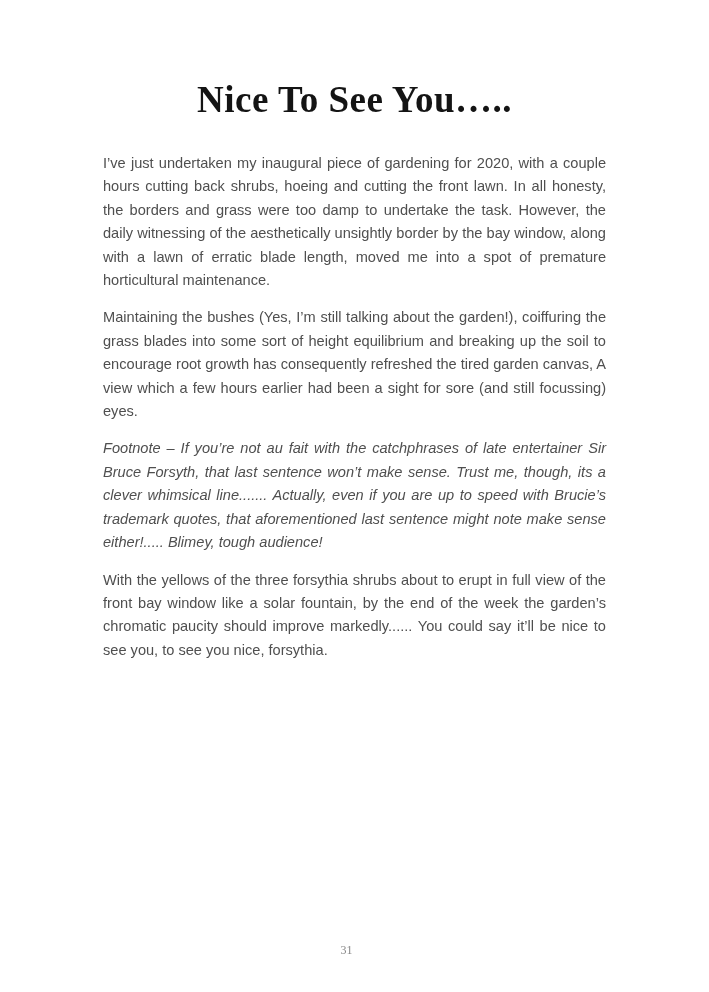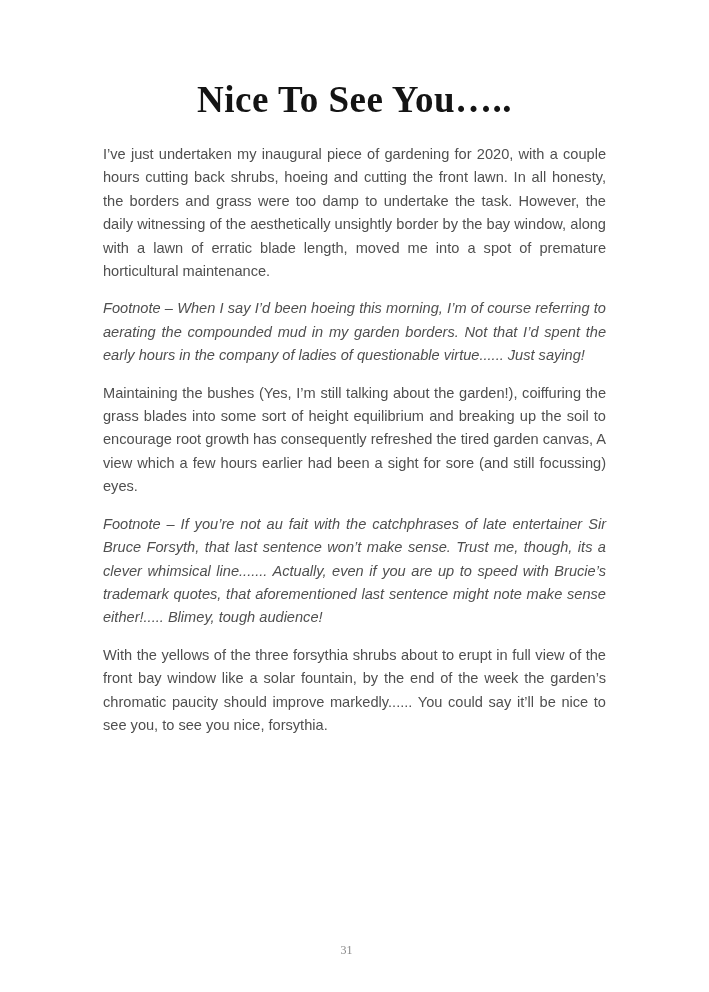--- a/index.html
+++ b/index.html
@@ -21,21 +21,21 @@
     text-align: center;
     font-family: "Liberation Serif", "DejaVu Serif", serif;
     font-weight: bold;
     font-size: 37px;
     line-height: 32px;
     color: #141414;
     letter-spacing: 0.5px;
   }
   .content {
     width: 503px;
-    margin: 27px auto 0 auto;
+    margin: 36px auto 0 auto;
   }
   .para {
     margin: 0 0 14px 0;
     font-size: 14.6px;
     line-height: 23.4px;
     text-align: justify;
     color: #4f4f4f;
   }
   .para.footnote {
     font-style: italic;
@@ -54,21 +54,20 @@
 </head>
 <body>
 
 <div class="page">
 
   <h1 class="page-title">Nice To See You…..</h1>
 
   <div class="content">
     <p class="para">I’ve just undertaken my inaugural piece of gardening for 2020, with a couple hours cutting back shrubs, hoeing and cutting the front lawn. In all honesty, the borders and grass were too damp to undertake the task. However, the daily witnessing of the aesthetically unsightly border by the bay window, along with a lawn of erratic blade length, moved me into a spot of premature horticultural maintenance.</p>
 
-    <p class="para footnote">Footnote – When I say I’d been hoeing this morning, I’m of course referring to aerating the compounded mud in my garden borders. Not that I’d spent the early hours in the company of ladies of questionable virtue...... Just saying!</p>
 
     <p class="para">Maintaining the bushes (Yes, I’m still talking about the garden!), coiffuring the grass blades into some sort of height equilibrium and breaking up the soil to encourage root growth has consequently refreshed the tired garden canvas, A view which a few hours earlier had been a sight for sore (and still focussing) eyes.</p>
 
     <p class="para footnote">Footnote – If you’re not au fait with the catchphrases of late entertainer Sir Bruce Forsyth, that last sentence won’t make sense. Trust me, though, its a clever whimsical line....... Actually, even if you are up to speed with Brucie’s trademark quotes, that aforementioned last sentence might note make sense either!..... Blimey, tough audience!</p>
 
     <p class="para">With the yellows of the three forsythia shrubs about to erupt in full view of the front bay window like a solar fountain, by the end of the week the garden’s chromatic paucity should improve markedly...... You could say it’ll be nice to see you, to see you nice, forsythia.</p>
   </div>
 
   <div class="page-number">31</div>
 

